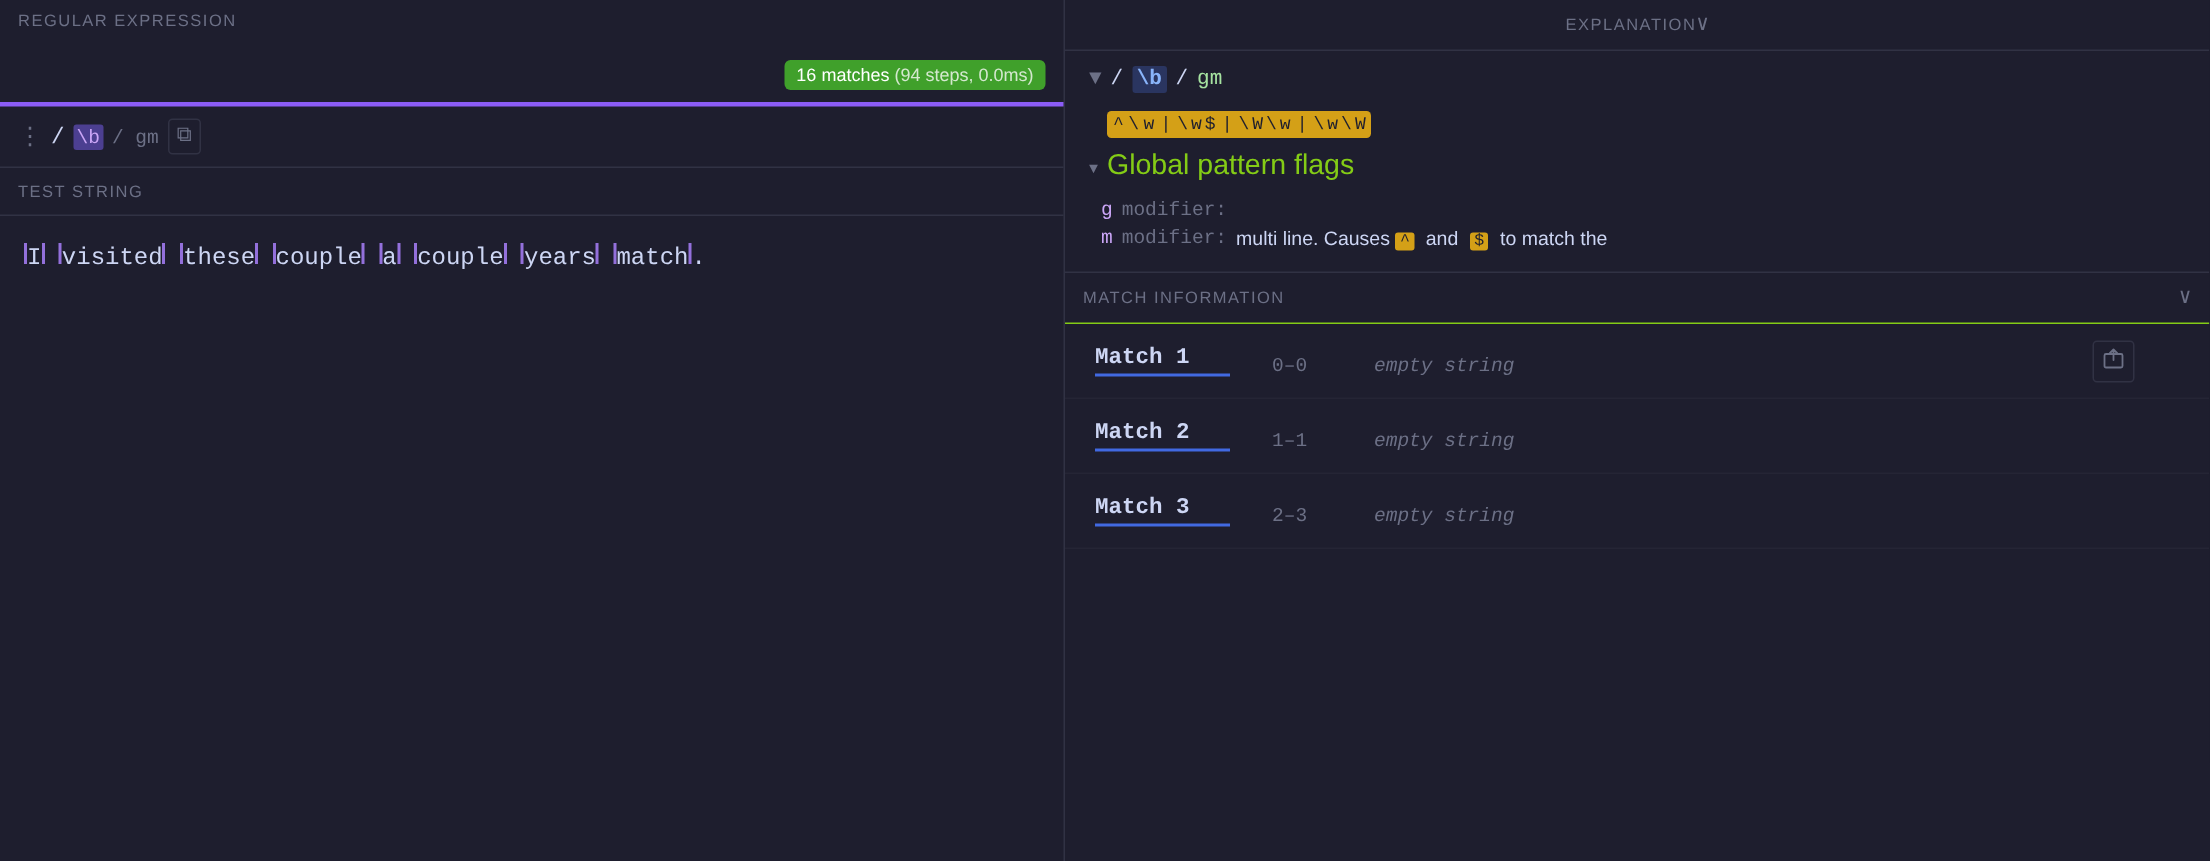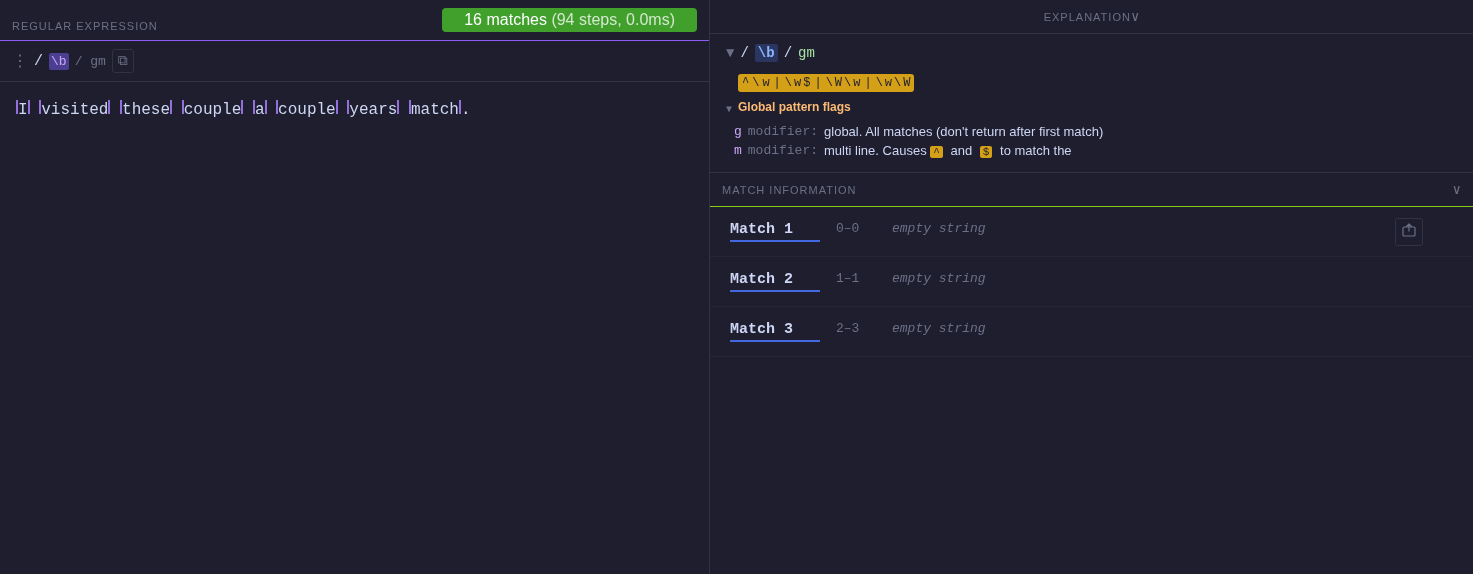--- a/index.html
+++ b/index.html
@@ -22,39 +22,40 @@
     
     .left-panel {
       width: 710px;
       background: #1e1e2e;
       display: flex;
       flex-direction: column;
       border-right: 1px solid #313244;
     }
     .regex-header {
       display: flex;
-      align-items: flex-end;
+      align-items: flex-start;
       justify-content: space-between;
       padding: 8px 12px;
-      border-bottom: 1px solid #8b5cf6;
+      border-bottom: 3px solid #8b5cf6;
     }
     .regex-title {
       color: #6c7086;
       font-family: sans-serif;
       font-size: 11px;
       letter-spacing: 1px;
       text-transform: uppercase;
     }
     .matches-badge {
       background: #40a02b;
       color: #fff;
       font-family: sans-serif;
-      font-size: 16px;
-      padding: 3px 22px;
+      font-size: 12px;
+      padding: 3px 8px;
       border-radius: 4px;
+      margin-top: 32px;
     }
     .matches-badge .steps {
       color: #d4e8cf;
     }
     .regex-input-row {
       display: flex;
       align-items: center;
       padding: 8px 12px;
       gap: 6px;
       border-bottom: 1px solid #313244;
@@ -165,23 +166,23 @@
       margin-top: 4px;
     }
     .boundary-box span {
       color: #1e1e2e;
       font-family: 'Courier New', monospace;
       font-size: 12px;
     }
     .boundary-box .pipe { color: #1e1e2e; margin: 0 2px; }
     .flags-section { margin-top: 8px; }
     .flags-title {
-      color: #fdba74;
-      font-weight: bold;
-      font-size: 12px;
+      color: #84cc16;
+      font-weight: normal;
+      font-size: 19px;
       margin-bottom: 4px;
       font-family: sans-serif;
     }
     .flag-line {
       display: flex;
       gap: 6px;
       margin-bottom: 4px;
       margin-left: 8px;
       font-size: 13px;
       font-family: sans-serif;
@@ -223,22 +224,22 @@
       letter-spacing: 1px;
       text-transform: uppercase;
     }
     .match-list {
       flex: 1;
       overflow-y: auto;
       position: relative;
     }
     .match-item {
       display: flex;
-      align-items: flex-start;
-      gap: 16px;
+      align-items: flex-end;
+      gap: 28px;
       padding: 14px 20px 14px 20px;
       border-bottom: 1px solid #252535;
       position: relative;
     }
     .match-label {
       font-family: 'Courier New', monospace;
       font-size: 15px;
       color: #cdd6f4;
       font-weight: bold;
       min-width: 90px;
@@ -308,20 +309,23 @@
     </div>
 
     <div class="regex-input-row">
       <span class="dots-icon">⋮</span>
       <span class="slash">/</span>
       <span class="regex-highlight">\b</span>
       <span class="slash regex-flags">/ gm</span>
       <span class="copy-icon">⧉</span>
     </div>
 
+    <div class="test-string-header">
+      <span class="test-string-title">TEST STRING</span>
+    </div>
 
     <div class="test-string-area">
       <div class="ts-line">
 
         <span class="bm"></span>
           <span class="text-word">I</span>
           <span class="bm"></span>
         <span>&nbsp;</span>
 
         <span class="bm"></span>
@@ -405,21 +409,20 @@
 
       <div class="flags-section">
         <div style="display:flex;align-items:center;gap:6px;margin-bottom:6px;">
           <span class="triangle-down" style="font-size:10px;">▼</span>
           <span class="flags-title">Global pattern flags</span>
         </div>
 
         <div class="flag-line">
           <span class="flag-key">g</span>
           <span class="flag-modifier">modifier:</span>
-          <span class="flag-desc">global. All matches (don't return after first match)</span>
         </div>
 
         <div class="flag-line">
           <span class="flag-key">m</span>
           <span class="flag-modifier">modifier:</span>
           <span class="flag-desc">
             <span>multi line. Causes</span>
             <span class="caret-box">^</span>
             <span style="margin:0 4px;">and</span>
             <span class="dollar-box">$</span>

